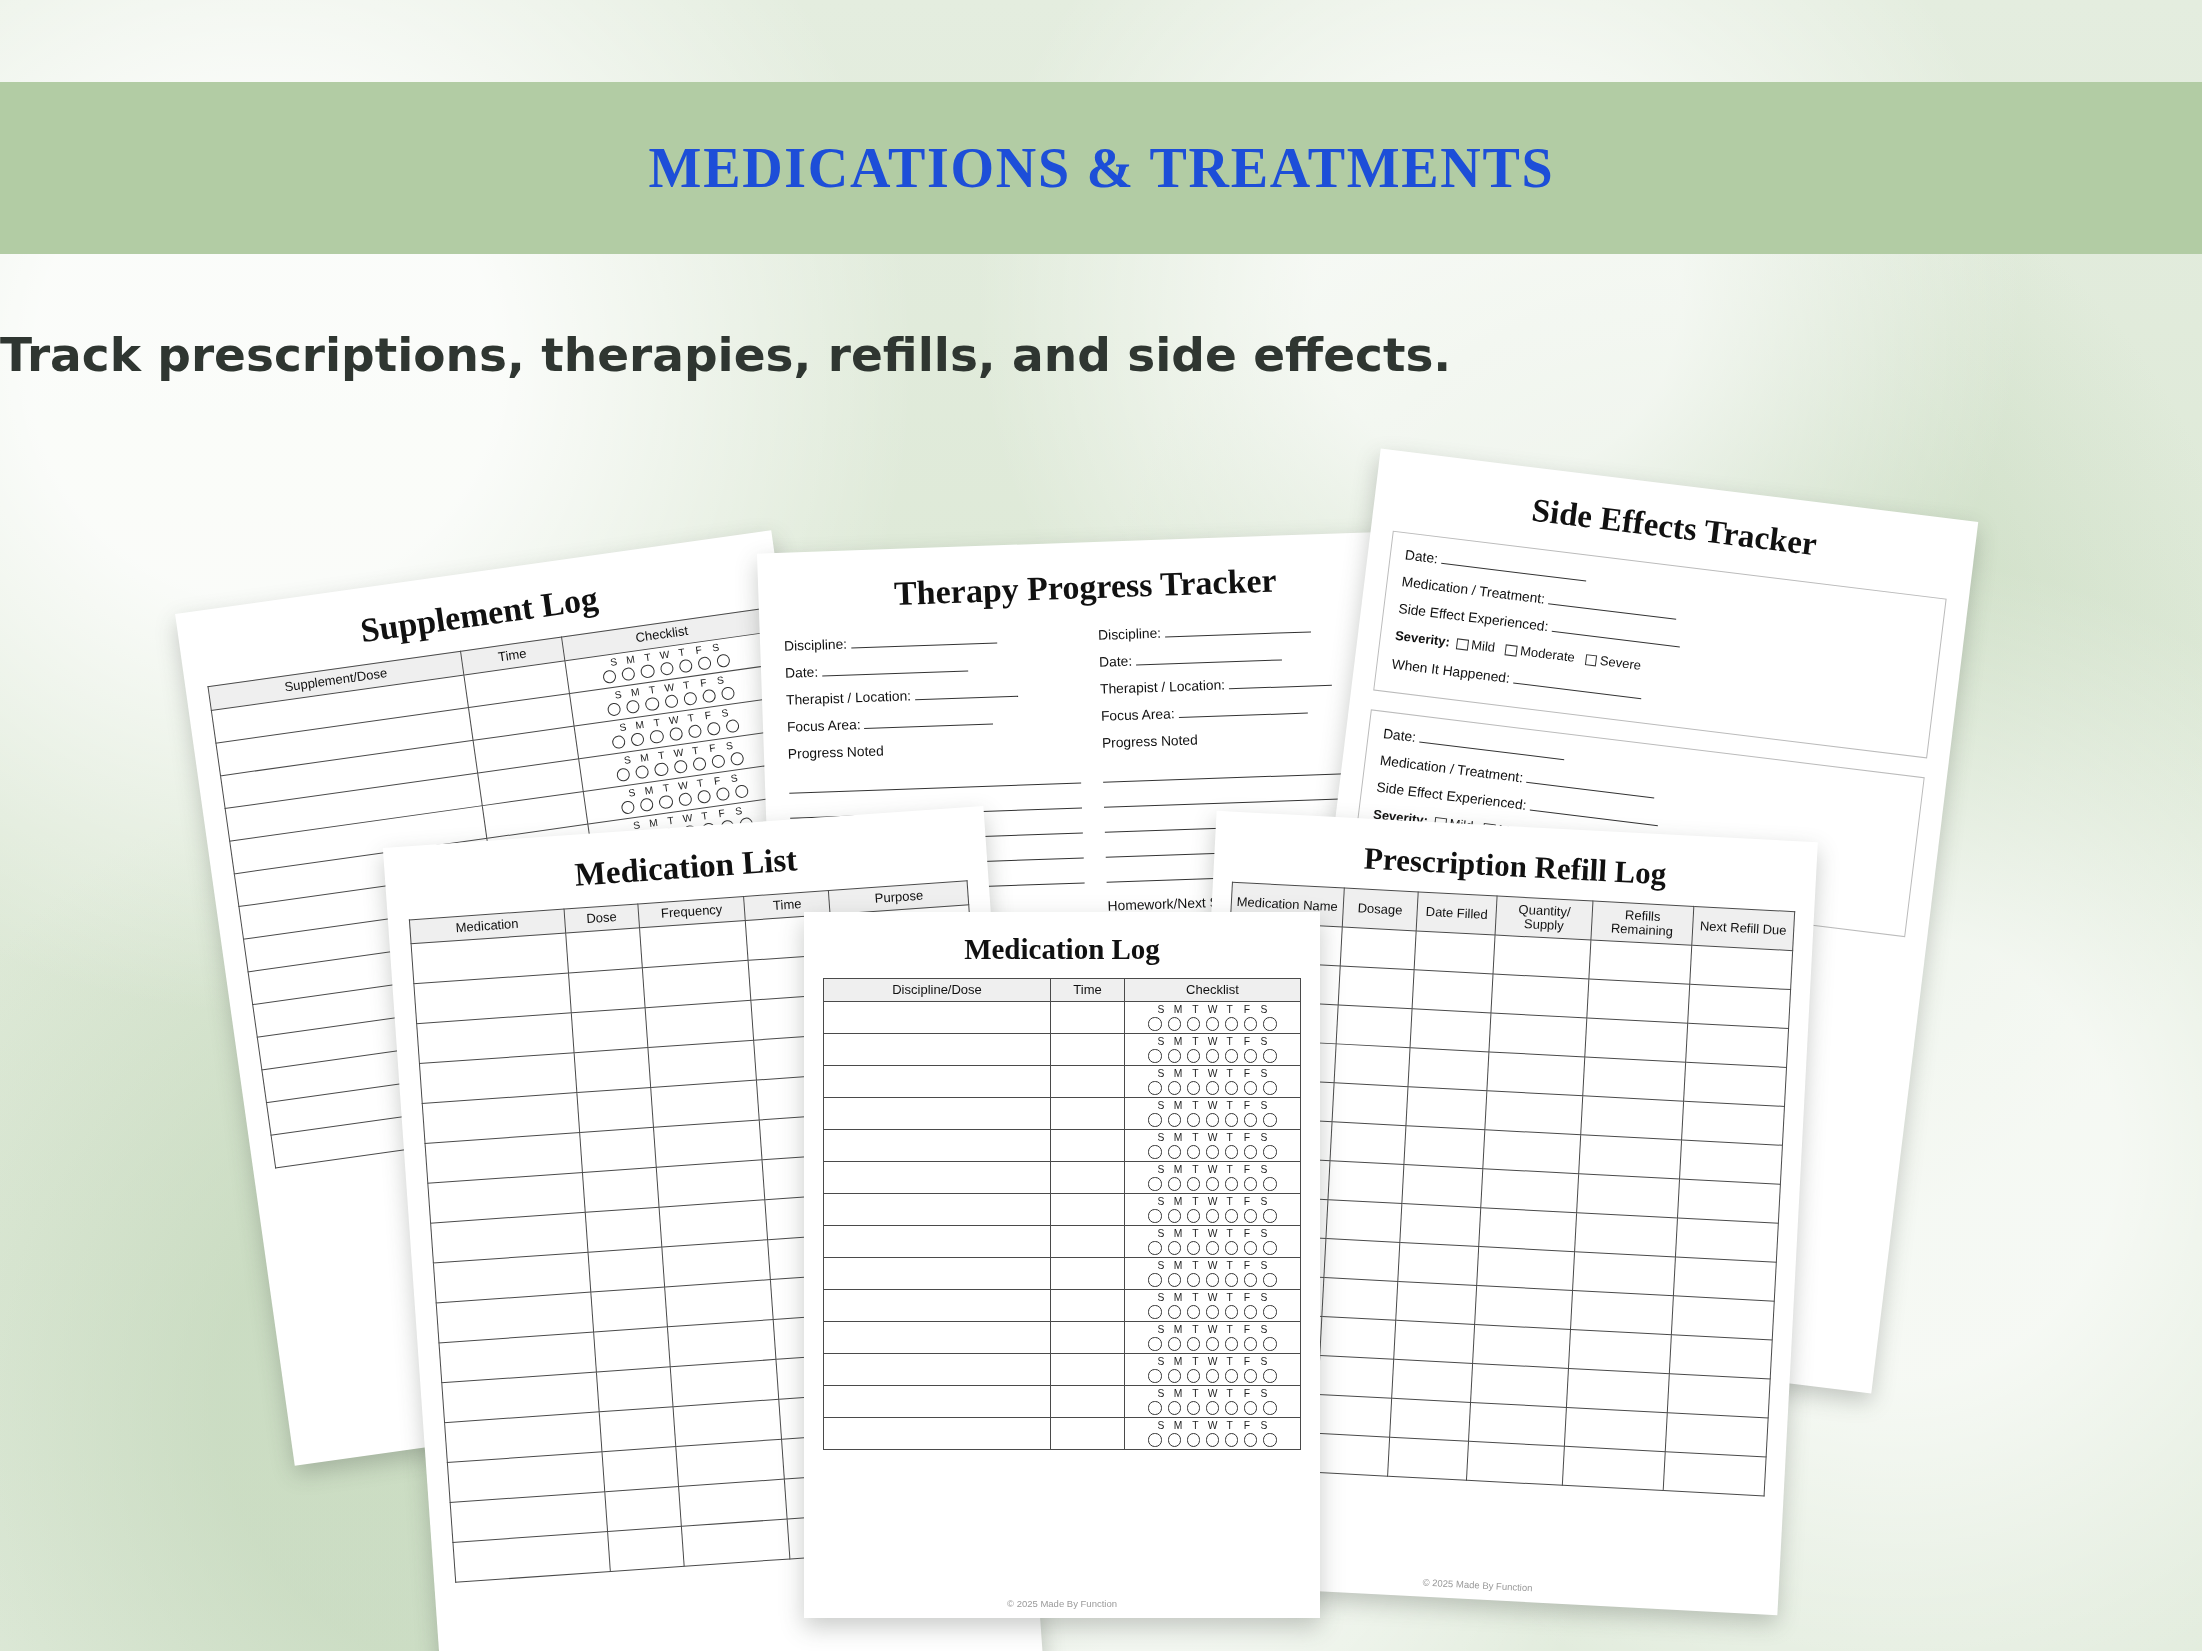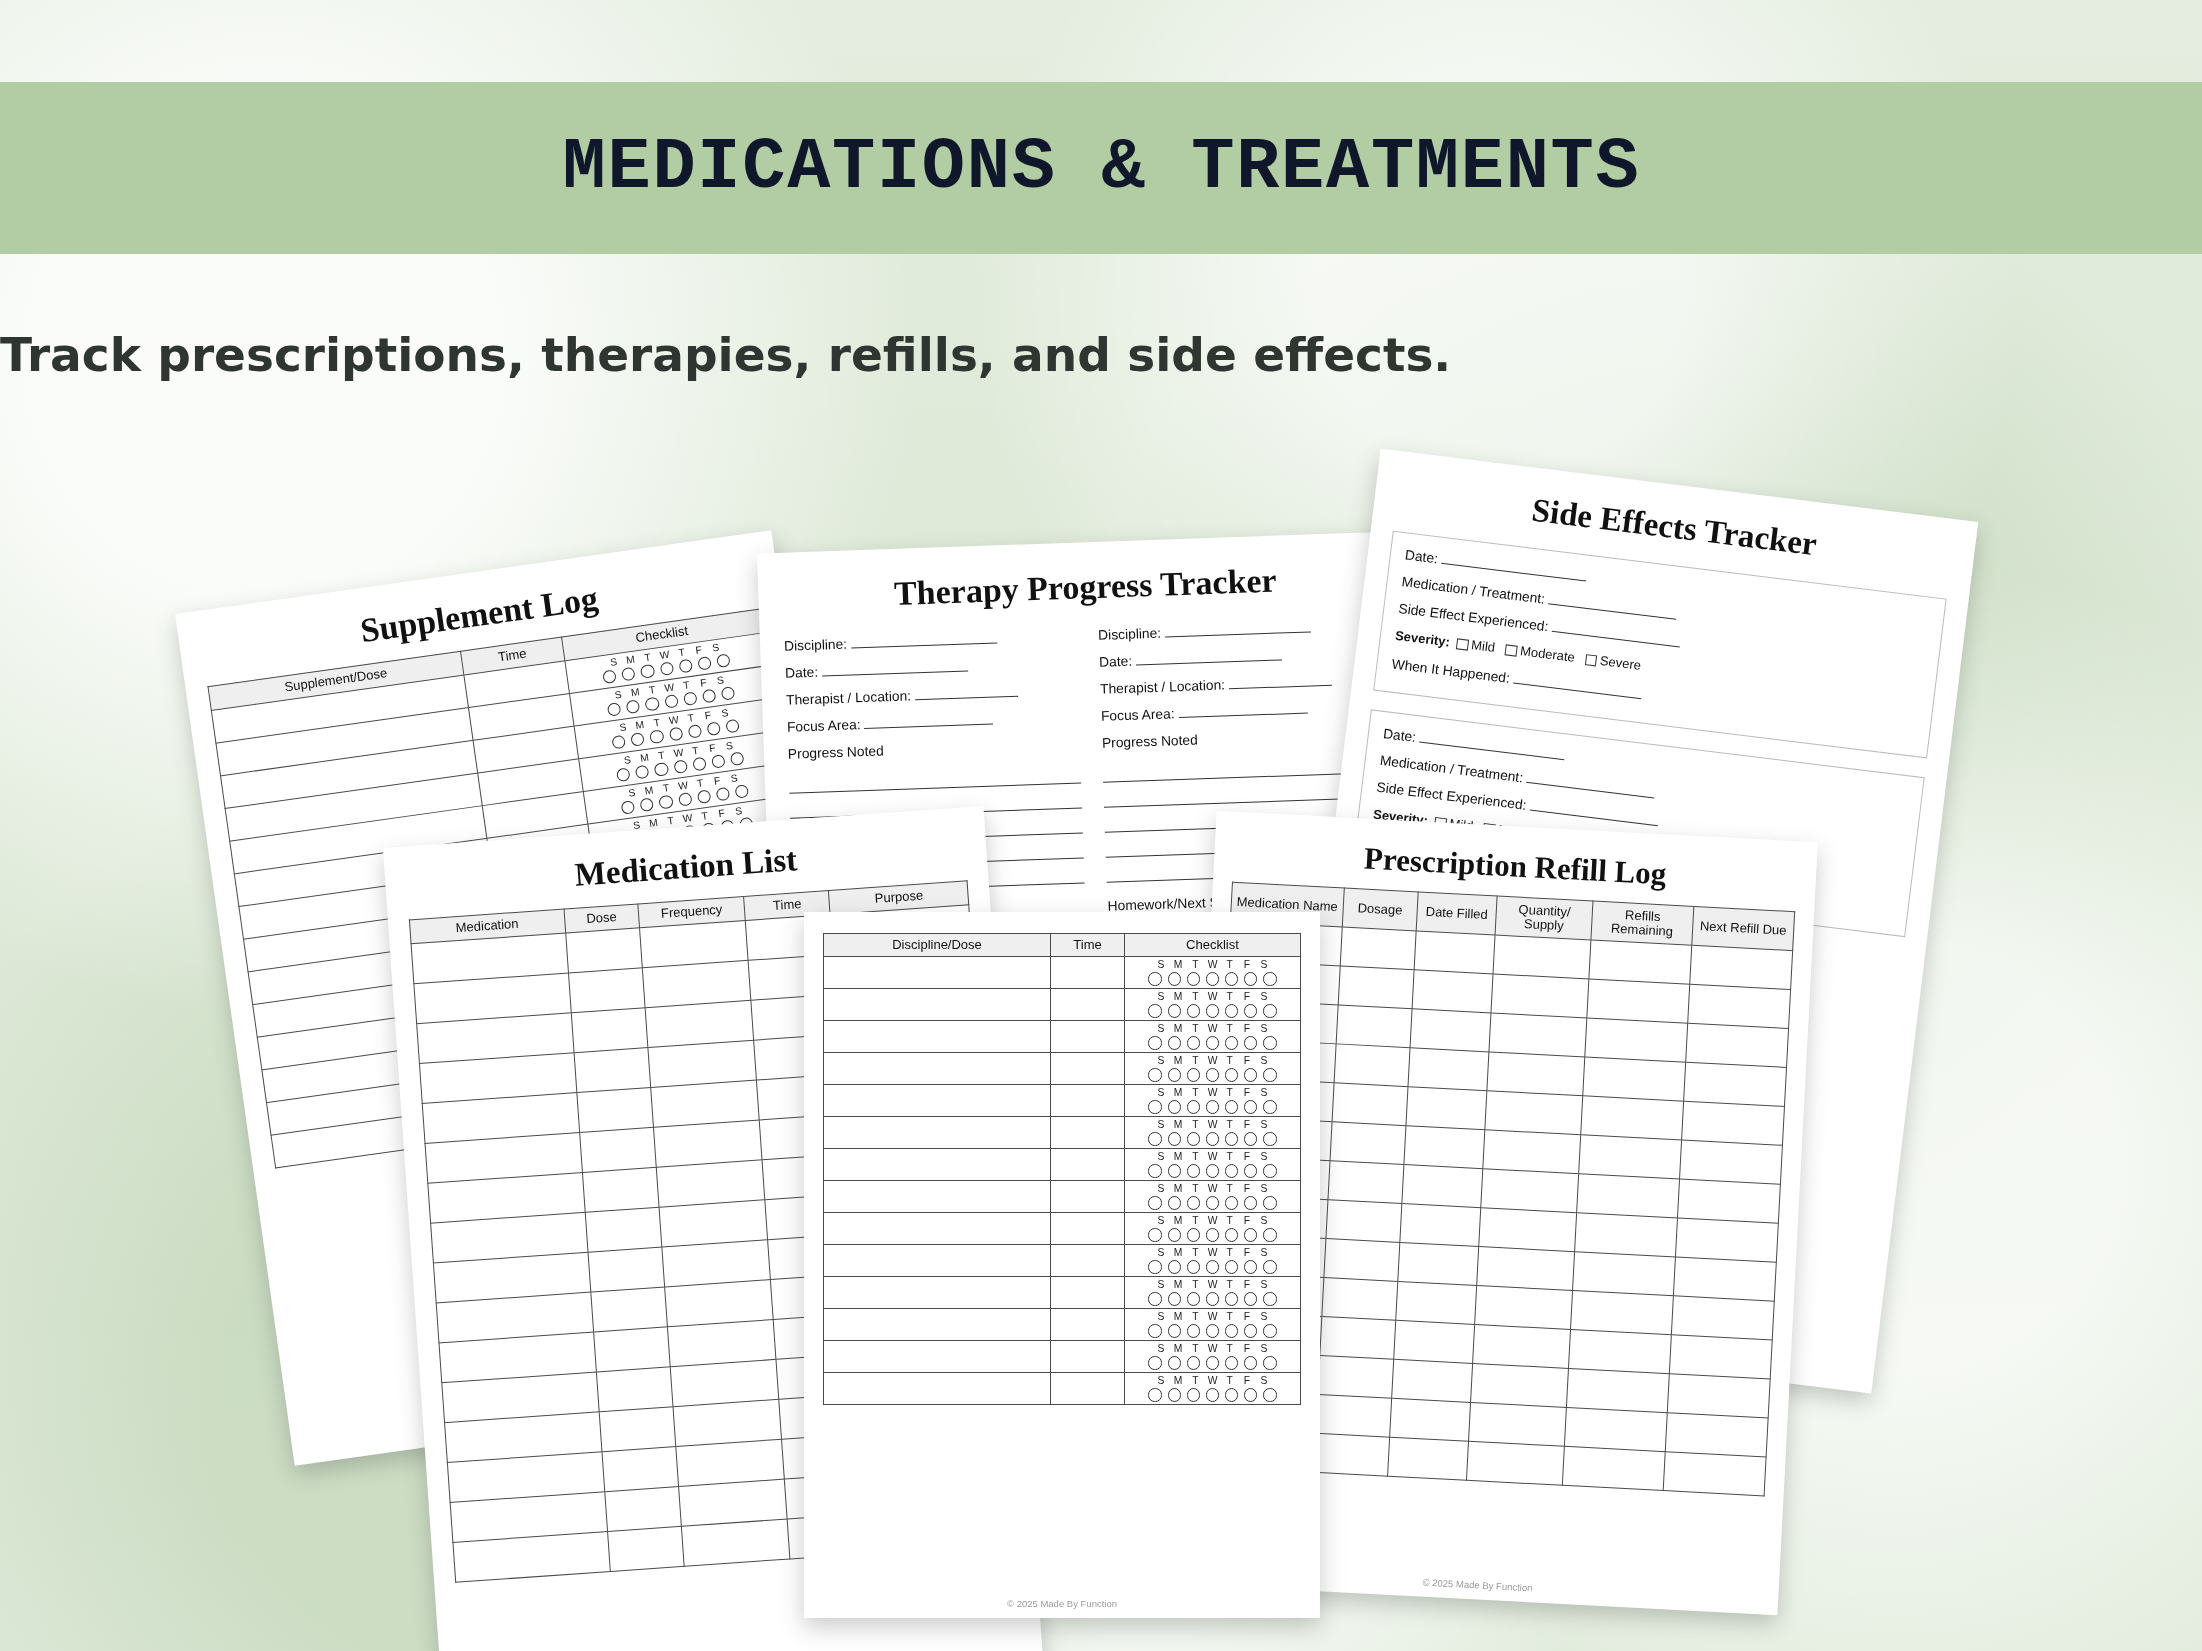--- a/index.html
+++ b/index.html
@@ -21,25 +21,25 @@
       radial-gradient(circle at 76% 42%, rgba(186,209,176,0.45) 0 12%, rgba(186,209,176,0) 30%),
       linear-gradient(180deg,#e4eddf 0%,#dce8d5 50%,#e2ecdd 100%);
   }
   .banner{
     position:absolute;left:0;top:82px;width:2203px;height:172px;
     background:#b2ccA4;
     display:flex;align-items:center;justify-content:center;
   }
   .banner h1{
     margin:0;
-    font-size:72px;
+    font-size:56px;
     letter-spacing:1.7px;
     font-weight:bold;
-    color:#0f172a;
-    font-family:Liberation Mono, monospace;
+    color:#1d4ed8;
+    font-family:Liberation Serif, serif;
   }
   .subtitle{
     position:absolute;left:0;top:327px;width:2203px;text-align:left;
     font-size:47px;font-weight:bold;color:#2f3631;
     font-family:"DejaVu Sans", sans-serif;
   }
 
   
   .sheet{
     position:absolute;background:#fff;
@@ -759,20 +759,21 @@
           <td></td>
           <td></td>
           <td></td>
         </tr>
       </tbody>
   </table>
   <div class="copyright">© 2025 Made By Function</div>
 </div>
 
 <div class="sheet" id="medication-log">
+  <div class="title" style="font-size:29px;margin-bottom:12px;">Medication Log</div>
   <table>
     <tbody>
         <tr>
       <th class="hdr" style="width:48%">Discipline/Dose</th>
       <th class="hdr" style="width:15%">Time</th>
       <th class="hdr" style="width:37%">Checklist</th>
     </tr>
     </tbody>
       <tbody id="medlog-rows">
         <tr style="height:32px">

